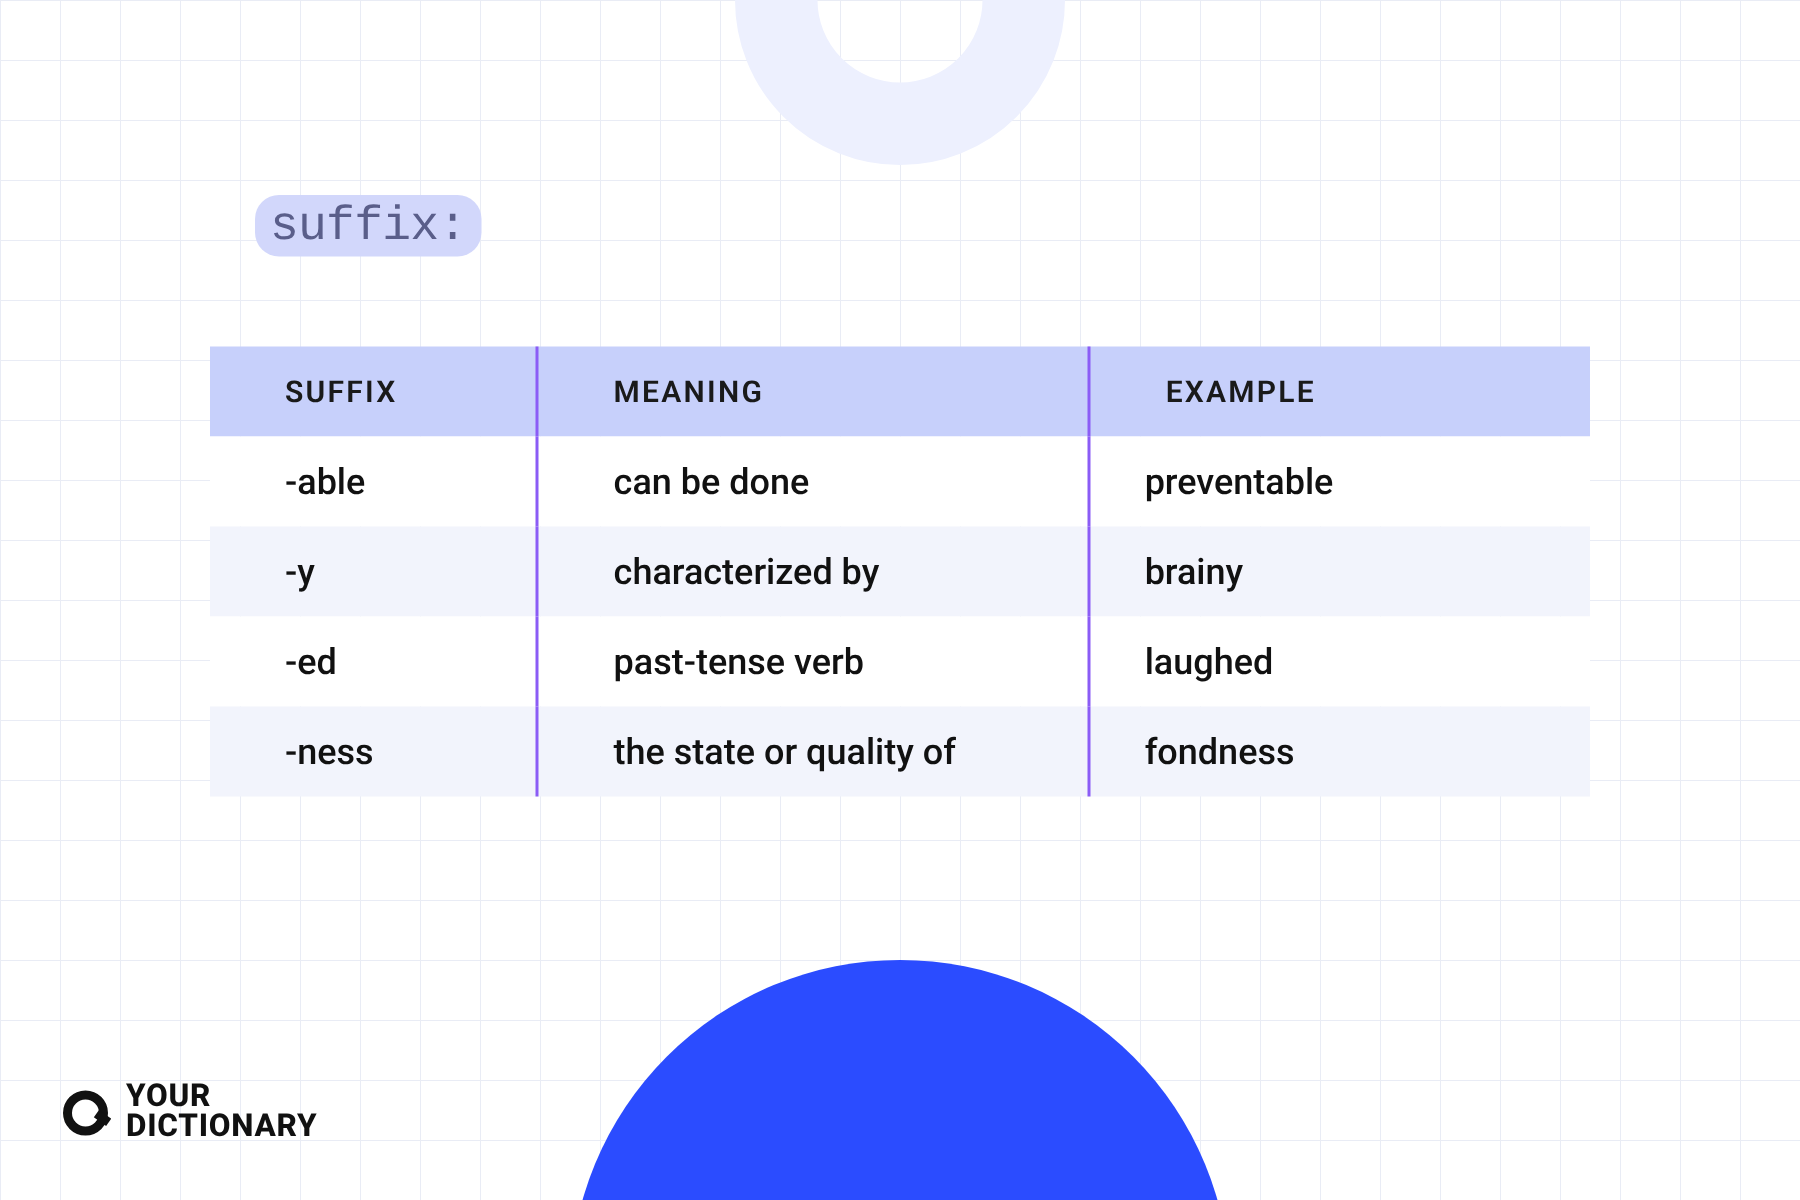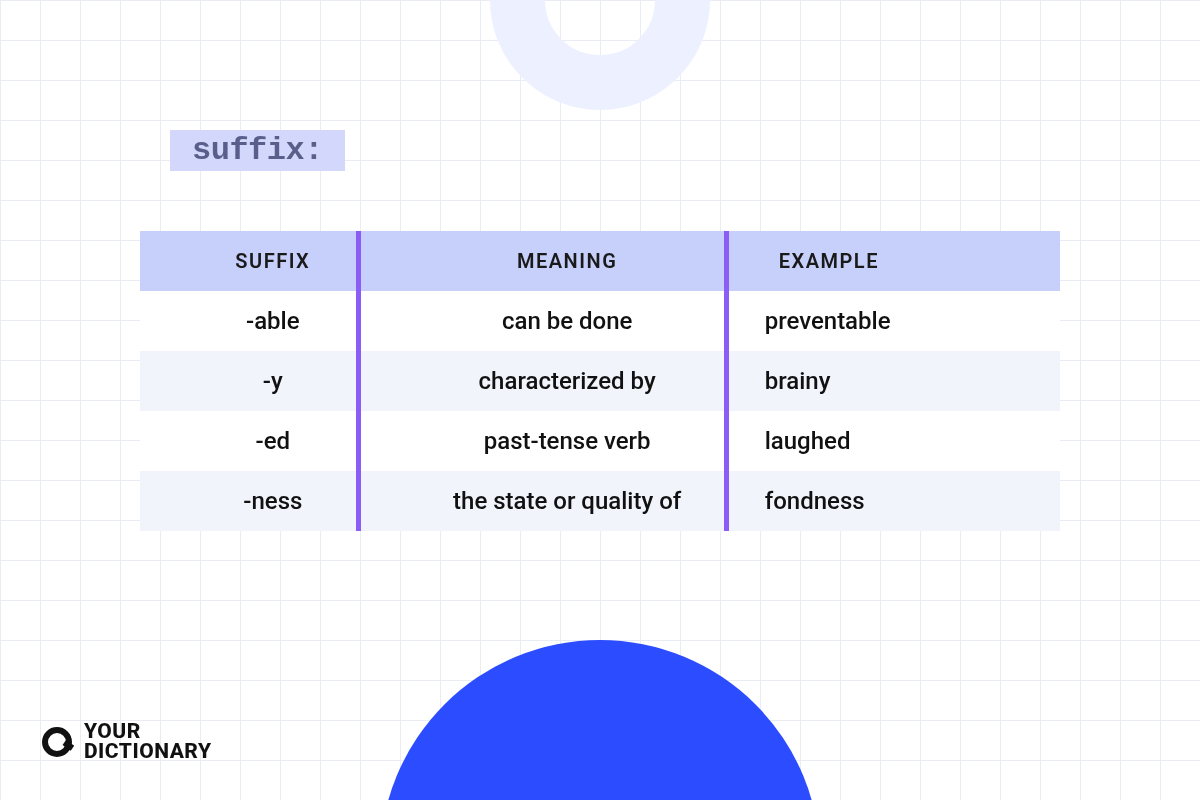--- a/index.html
+++ b/index.html
@@ -48,25 +48,26 @@
   .definition-row {
     display: flex;
     align-items: baseline;
     gap: 28px;
     margin-left: 30px;
     margin-bottom: 60px;
   }
   .term {
     background: #d2d7fb;
     font-family: "Courier New", Courier, monospace;
-    font-weight: 700;
+    font-weight: 400;
     font-size: 32px;
     color: #5a5e8a;
-    padding: 2px 22px;
+    padding: 2px 10px;
     letter-spacing: -0.5px;
+    border-radius: 16px;
   }
   .definition {
     font-size: 34px;
     font-weight: 600;
     color: #111;
     letter-spacing: -0.3px;
   }
   .table {
     width: 920px;
     border-collapse: collapse;
@@ -89,22 +90,21 @@
   .tr-odd { background: #ffffff; }
   .tr-even { background: #f2f4fc; }
   .td {
     padding: 16px 0 16px 50px;
     font-size: 24px;
     color: #111;
     font-weight: 500;
   }
   .td.col-example { padding-left: 36px; }
   .col-suffix, .col-meaning {
-    border-right: 5px solid #8b5cf6;
-    text-align: center;
+    border-right: 2px solid #8b5cf6;
   }
   .logo {
     position: absolute;
     left: 40px;
     bottom: 38px;
     display: flex;
     align-items: center;
     gap: 10px;
     z-index: 2;
     margin-top: 12px;

